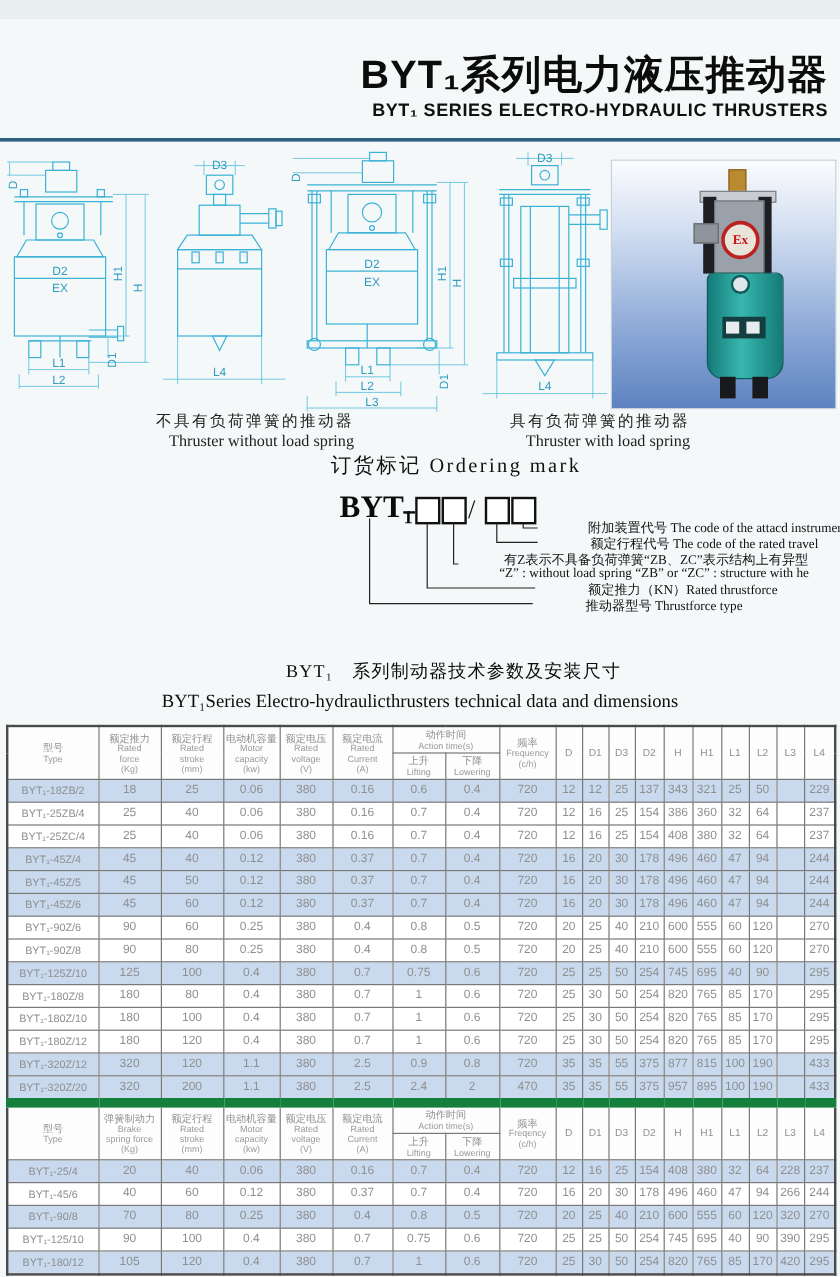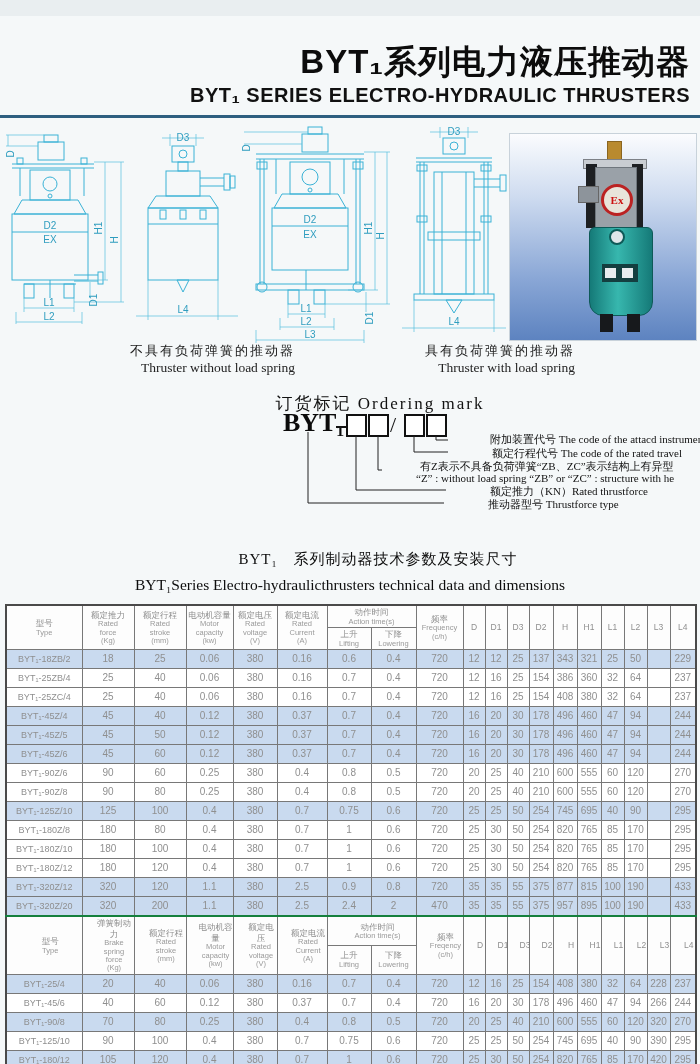--- a/index.html
+++ b/index.html
@@ -1,21 +1,21 @@
 <!DOCTYPE html>
 <html><head>
 <meta charset="utf-8">
 <style>
   html,body{margin:0;padding:0;}
   body{background:#e9eef0;font-family:"Liberation Sans",sans-serif;}
   #page{position:relative;width:700px;height:1064px;margin:16px auto;background:#f5f8f9;overflow:hidden;}
 
   
   .title-cn{position:absolute;top:24px;right:10px;font-size:33px;font-weight:bold;color:#0c0c0c;letter-spacing:1px;font-family:"Liberation Sans",sans-serif;}
-  .title-en{position:absolute;top:68px;right:10px;font-size:20px;font-weight:bold;color:#111;letter-spacing:.5px;}
+  .title-en{position:absolute;top:68px;right:10px;font-size:15px;font-weight:bold;color:#111;letter-spacing:.5px;}
   .rule{position:absolute;top:99px;left:0;width:700px;height:3px;background:#2e5f80;}
 
   
   .diagrams{position:absolute;top:108px;left:0;width:700px;height:250px;}
   .diagrams svg{position:absolute;}
   .dgm{stroke:#3ab2d6;stroke-width:1;fill:none;}
   .dgm-thin{stroke:#57c0de;stroke-width:.7;fill:none;}
   .dlab{fill:#2f9dbf;font-size:10px;font-family:"Liberation Sans",sans-serif;text-anchor:middle;}
   .caption{position:absolute;text-align:right;color:#222;font-family:"Liberation Serif",serif;}
   .caption .cnl{font-size:13px;letter-spacing:2px;}
@@ -34,21 +34,21 @@
   .ph-body{left:79px;top:93px;width:62px;height:87px;background:linear-gradient(90deg,#157a78 0%,#2bab a4 30%,#2baba4 30%,#37b7ae 55%,#157a78 100%);background:linear-gradient(90deg,#157a78,#37b7ae 45%,#157a78);border-radius:6px 6px 14px 14px;border:1px solid #0e5a58;}
   .ph-gauge{left:99px;top:95px;width:12px;height:12px;border-radius:50%;background:#dfe6ea;border:2px solid #0e5a58;}
   .ph-band{left:92px;top:130px;width:36px;height:18px;background:#143f40;}
   .ph-win1{left:95px;top:134px;width:11px;height:10px;background:#e8ecee;}
   .ph-win2{left:112px;top:134px;width:11px;height:10px;background:#e8ecee;}
   .ph-footL{left:90px;top:180px;width:13px;height:18px;background:#17191c;}
   .ph-footR{left:117px;top:180px;width:13px;height:18px;background:#17191c;}
 
   
   .ordering{position:absolute;top:358px;left:0;width:700px;height:150px;font-family:"Liberation Serif",serif;}
-  .ord-head{position:absolute;top:18px;left:0;width:100%;text-align:center;text-indent:60px;font-size:17px;color:#111;letter-spacing:2px;font-family:Liberation Serif, serif;}
+  .ord-head{position:absolute;top:2px;left:0;width:100%;text-align:center;text-indent:60px;font-size:17px;color:#111;letter-spacing:2px;font-family:Liberation Serif, serif;}
   .ord-prefix{position:absolute;left:283px;top:34px;font-size:26px;font-weight:bold;color:#0b0b0b;font-family:"Liberation Serif",serif;}
   .ord-dash{position:absolute;left:336px;top:52px;width:10px;border-top:2px solid #111;}
   .obox{position:absolute;top:40px;width:17px;height:19px;border:2px solid #111;background:#fff;}
   .ob1{left:346px}.ob2{left:368px}.ob3{left:404px}.ob4{left:426px}
   .ord-slash{position:absolute;left:390px;top:38px;font-size:22px;color:#111;}
   .leads{position:absolute;left:0;top:0;}
   .leads polyline{fill:none;stroke:#222;stroke-width:1;}
   .note{position:absolute;font-size:11px;color:#111;white-space:nowrap;font-family:"Liberation Serif",serif;padding-left:40px;}
 
   
@@ -58,21 +58,21 @@
   
   .tblwrap{position:absolute;top:588px;left:5px;width:690px;}
   table.spec{border-collapse:collapse;table-layout:fixed;width:690px;background:#fff;border:2px solid #4a4a4a;}
   .spec th,.spec td{border:1px solid #787878;text-align:center;padding:0;overflow:hidden;}
   .spec td{font-size:10px;color:#8f8f8f;height:18px;line-height:18px;background:#fff;}
   .spec td.ctype{font-size:9px;}
   .spec tr.hl td{background:#c9daef;}
   .spec th{font-weight:normal;background:#fdfdfd;padding:1px 0;}
   .hcn{font-size:8.5px;color:#8f8f8f;line-height:1.25;}
   .hen{font-size:7.5px;color:#9a9a9a;line-height:1.12;white-space:pre-line;}
-  #thead2 tr:first-child th{border-top:2px solid #15803d;padding-left:12px;}
+  #thead2 tr:first-child th{border-top:8px solid #15803d;}
 </style>
 </head>
 <body>
 
 <div id="page">
 
   <div class="title-cn">BYT₁系列电力液压推动器</div>
   <div class="title-en">BYT₁ SERIES ELECTRO-HYDRAULIC THRUSTERS</div>
   <div class="rule"></div>
 

